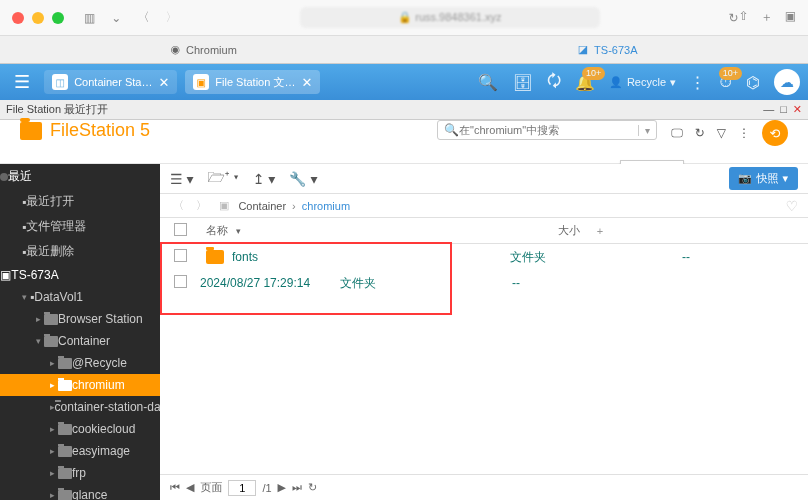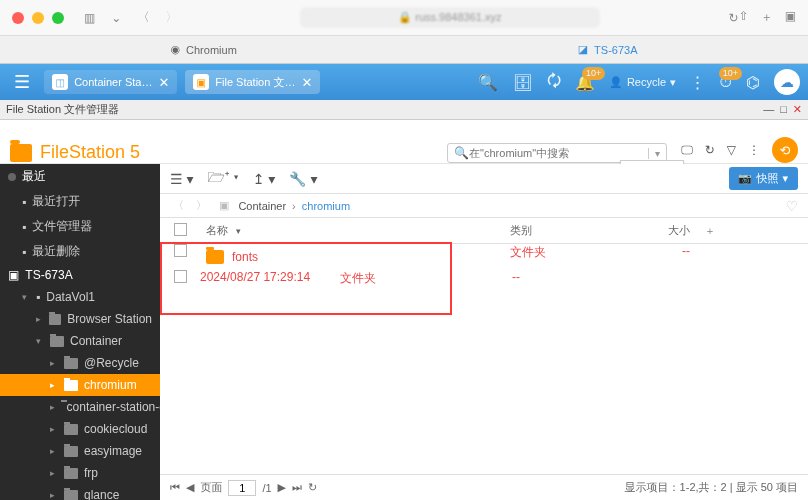--- a/index.html
+++ b/index.html
@@ -23,55 +23,55 @@
 .app-tab.active{background:rgba(255,255,255,0.25)}
 .close-x{color:#fff;font-size:13px;cursor:pointer}
 .blue-spacer{flex:1}
 .blue-icons{display:flex;gap:14px;align-items:center;color:#fff}
 .blue-ico{position:relative;font-size:16px;opacity:0.9;cursor:pointer}
 .badge{position:absolute;top:-6px;right:-10px;background:#ffa726;color:#fff;font-size:9px;padding:0 4px;border-radius:7px;line-height:13px}
 .user-chip{display:flex;align-items:center;gap:4px;font-size:11px}
 .cloud-btn{width:26px;height:26px;border-radius:50%;background:#fff;color:#3a8fd8;display:flex;align-items:center;justify-content:center;font-size:14px}
 .win-title{height:20px;background:#eee;display:flex;align-items:center;padding:0 6px;font-size:11px;color:#444;border-bottom:1px solid #ccc}
 .win-ctrls{margin-left:auto;display:flex;gap:6px;font-size:11px;color:#555}
-.fs-header{height:44px;background:#fff;display:flex;align-items:flex-end;padding:0 10px;border-bottom:1px solid #e5e5e5}
+.fs-header{height:44px;background:#fff;display:flex;align-items:flex-start;padding:0 20px;border-bottom:1px solid #e5e5e5}
 .fs-logo{display:flex;align-items:center;gap:8px;font-size:18px;font-weight:300;color:#ff9800}
 .fs-logo .mark{width:22px;height:18px;background:#ff9800;border-radius:2px;position:relative}
 .fs-logo .mark::before{content:"";position:absolute;top:-4px;left:0;width:10px;height:4px;background:#ff9800;border-radius:2px}
 .search-box{margin-left:auto;display:flex;align-items:center;border:1px solid #ccc;border-radius:3px;padding:2px 6px;width:220px;color:#999}
 .search-box input{border:none;outline:none;font-size:11px;flex:1;background:transparent}
 .search-drop{border-left:1px solid #ccc;padding-left:6px;font-size:10px}
 .hdr-icons{display:flex;gap:12px;margin-left:14px;color:#555;align-items:center}
 .orange-circle{width:26px;height:26px;border-radius:50%;background:#ff9800;color:#fff;display:flex;align-items:center;justify-content:center;font-size:13px}
 .tasks-pop{position:absolute;top:160px;right:124px;background:#fff;border:1px solid #ccc;padding:3px 10px;font-size:11px;color:#666;box-shadow:0 1px 2px rgba(0,0,0,0.1)}
 .snap-btn{background:#3a8fd8;color:#fff;padding:4px 10px;border-radius:3px;font-size:11px;display:flex;align-items:center;gap:4px}
 .main{display:flex;height:calc(500px - 36px - 28px - 36px - 20px - 44px)}
 .sidebar{width:160px;background:#2a2a2a;color:#ccc;overflow-y:auto;font-size:12px}
-.sb-item{padding:4px 8px;display:flex;align-items:center;gap:6px;cursor:pointer;white-space:nowrap}
+.sb-item{padding:4px 0;display:flex;align-items:center;gap:0;cursor:pointer;white-space:nowrap}
 .sb-item.hdr{color:#fff;font-weight:500}
 .sb-item.sel{background:#ff9800;color:#fff}
 .sb-indent-1{padding-left:22px}
 .sb-indent-2{padding-left:36px}
 .sb-indent-3{padding-left:50px}
 .sb-item .tri{font-size:9px;color:#888;width:8px}
 .sb-item .fico{width:14px;height:11px;background:#888;border-radius:1px;position:relative}
 .sb-item .fico::before{content:"";position:absolute;top:-2px;left:0;width:6px;height:2px;background:#888}
 .sb-item.sel .fico,.sb-item.sel .fico::before{background:#fff}
 .dot{width:8px;height:8px;border-radius:50%;background:#666}
 .content{flex:1;background:#fff;display:flex;flex-direction:column;position:relative}
 .toolbar{height:30px;border-bottom:1px solid #e0e0e0;display:flex;align-items:center;padding:0 10px;gap:14px;color:#555}
 .tb-btn{display:flex;align-items:center;gap:2px;cursor:pointer;font-size:14px}
 .crumbs{height:24px;border-bottom:1px solid #e0e0e0;display:flex;align-items:center;padding:0 10px;gap:6px;font-size:11px;color:#888}
 .crumbs .nav-arr{color:#bbb;padding:0 3px}
 .crumbs .link{color:#555;cursor:pointer}
 .crumbs .current{color:#3a8fd8}
 .fav-heart{margin-left:auto;color:#ccc;font-size:14px}
 .file-table{flex:1;overflow:auto;position:relative}
 .ft-head{display:flex;border-bottom:1px solid #e0e0e0;height:26px;align-items:center;font-size:11px;color:#666}
-.ft-row{display:flex;height:26px;font-size:12px;color:#ef4444}
+.ft-row{display:flex;height:26px;align-items:center;font-size:12px;color:#0f766e}
 .col-check{width:40px;text-align:center}
 .col-name{width:310px;display:flex;align-items:center;gap:8px;padding-left:6px}
 .col-date{width:140px}
 .col-type{width:110px}
 .col-size{width:80px;text-align:right;padding-right:10px}
 .col-more{width:20px;text-align:center;color:#999}
 .chk{width:13px;height:13px;border:1px solid #aaa;display:inline-block;background:#fff}
 .folder-ico{width:18px;height:14px;background:#ff9800;border-radius:2px;position:relative}
 .folder-ico::before{content:"";position:absolute;top:-3px;left:0;width:8px;height:3px;background:#ff9800;border-radius:1px}
 .red-box{position:absolute;border:2px solid #ff3838;top:-2px;left:0;width:292px;height:73px;pointer-events:none}
@@ -136,21 +136,21 @@
     <div class="blue-ico">🔔<span class="badge">10+</span></div>
     <div class="blue-ico user-chip">👤 <span>Recycle</span> ▾</div>
     <div class="blue-ico">⋮</div>
     <div class="blue-ico">⏱<span class="badge">10+</span></div>
     <div class="blue-ico">⌬</div>
     <div class="cloud-btn">☁</div>
   </div>
 </div>
 
 <div class="win-title">
-  <span>File Station 文件管理器</span>
+  <span>File Station 最近打开</span>
   <div class="win-ctrls">
     <span>—</span>
     <span>□</span>
     <span style="color:#d33">✕</span>
   </div>
 </div>
 
 <div class="fs-header">
   <div class="fs-logo">
     <div class="mark"></div>
@@ -252,21 +252,20 @@
       <span class="current">chromium</span>
       <span class="fav-heart">♡</span>
     </div>
     <div class="file-table">
       <div class="ft-head">
         <div class="col-check"><span class="chk"></span></div>
         <div class="col-name">
             <span>名称</span> 
             <span style="font-size:9px">▾</span>
           </div>
-        <div class="col-type">类别</div>
         <div class="col-size">大小</div>
         <div class="col-more">+</div>
       </div>
       <div style="position:relative">
         <div class="red-box"></div>
         <div class="ft-row">
           <div class="col-check"><span class="chk"></span></div>
           <div class="col-name">
               <div class="folder-ico"></div>
               <span>fonts</span>
@@ -287,16 +286,15 @@
     <div class="footer">
       <span>⏮</span>
       <span>◀</span>
       <span>页面</span>
       <input class="page-inp" value="1" style="">
       <span>/1</span>
       <span>▶</span>
       <span>⏭</span>
       <span>↻</span>
       <div class="spacer"></div>
-      <span>显示项目：1-2,共：2  |  显示 50 项目</span>
     </div>
   </div>
 </div>
 
 </body></html>

